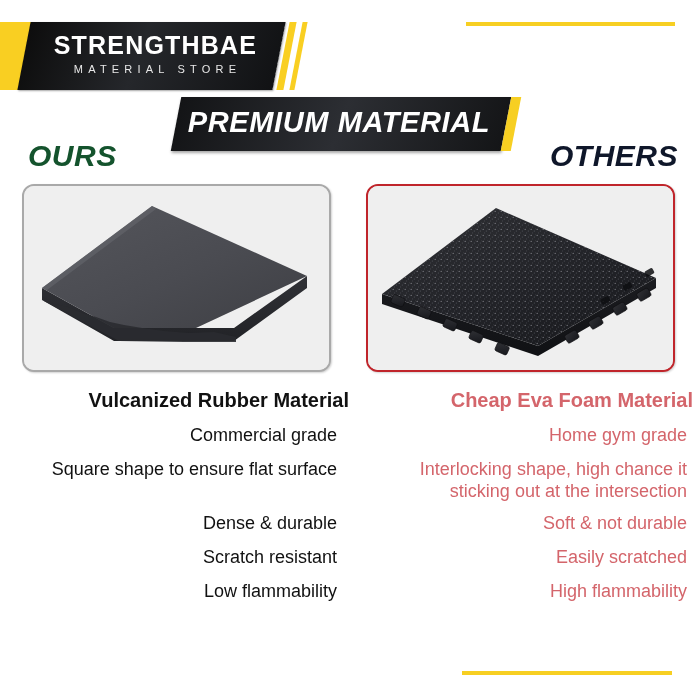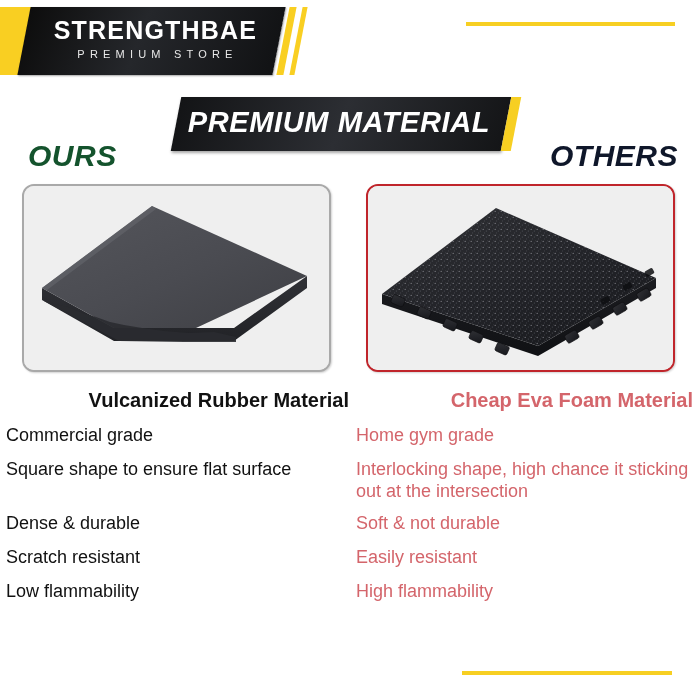--- a/index.html
+++ b/index.html
@@ -12,21 +12,21 @@
     background: #ffffff;
     font-family: "Liberation Sans", sans-serif;
     overflow: hidden;
     position: relative;
   }
 
   
   #logo-banner {
     position: absolute;
     left: 0;
-    top: 7px;
+    top: 22px;
     width: 330px;
     height: 68px;
   }
   .yellow-wedge {
     position: absolute;
     left: -10px;
     top: 0;
     width: 120px;
     height: 68px;
     background: #f9cf22;
@@ -198,43 +198,43 @@
     top: 424px;
     width: 700px;
   }
   .feature-row {
     display: flex;
     width: 700px;
     align-items: flex-start;
   }
   .feature-cell {
     width: 350px;
-    text-align: left;
+    text-align: right;
     font-size: 18px;
     line-height: 22px;
-    padding: 0 6px;
+    padding: 0 13px;
     box-sizing: border-box;
     font-family: "Liberation Sans", sans-serif;
   }
   .feature-cell.ours { color: #111111; }
   .feature-cell.others { color: #d4656b; }
   .feature-row { margin-bottom: 12px; }
   .feature-row.two-line { margin-bottom: 10px; }
 </style>
 </head>
 <body>
 
 <div id="logo-banner">
   <div class="yellow-wedge"></div>
   <div class="black-plate"></div>
   <div class="stripe s1"></div>
   <div class="stripe s2"></div>
   <div class="logo-text-wrap">
     <div id="logo-title">STRENGTHBAE</div>
-    <div id="logo-subtitle">PREMIUM STORE</div>
+    <div id="logo-subtitle">MATERIAL STORE</div>
   </div>
 </div>
 
 <div class="accent-rule" id="accent-top"></div>
 <div class="accent-rule" id="accent-bottom"></div>
 
 <div id="premium-banner">
   <div class="black-plate2"></div>
   <div class="stripe3"></div>
   <div id="premium-title">PREMIUM MATERIAL</div>
@@ -332,19 +332,19 @@
   <div class="feature-row two-line">
     <div class="feature-cell ours">Square shape to ensure flat surface</div>
     <div class="feature-cell others">Interlocking shape, high chance it sticking out at the intersection</div>
   </div>
   <div class="feature-row">
     <div class="feature-cell ours">Dense &amp; durable</div>
     <div class="feature-cell others">Soft &amp; not durable</div>
   </div>
   <div class="feature-row">
     <div class="feature-cell ours">Scratch resistant</div>
-    <div class="feature-cell others">Easily resistant</div>
+    <div class="feature-cell others">Easily scratched</div>
   </div>
   <div class="feature-row">
     <div class="feature-cell ours">Low flammability</div>
     <div class="feature-cell others">High flammability</div>
   </div>
 </div>
 
 </body></html>

